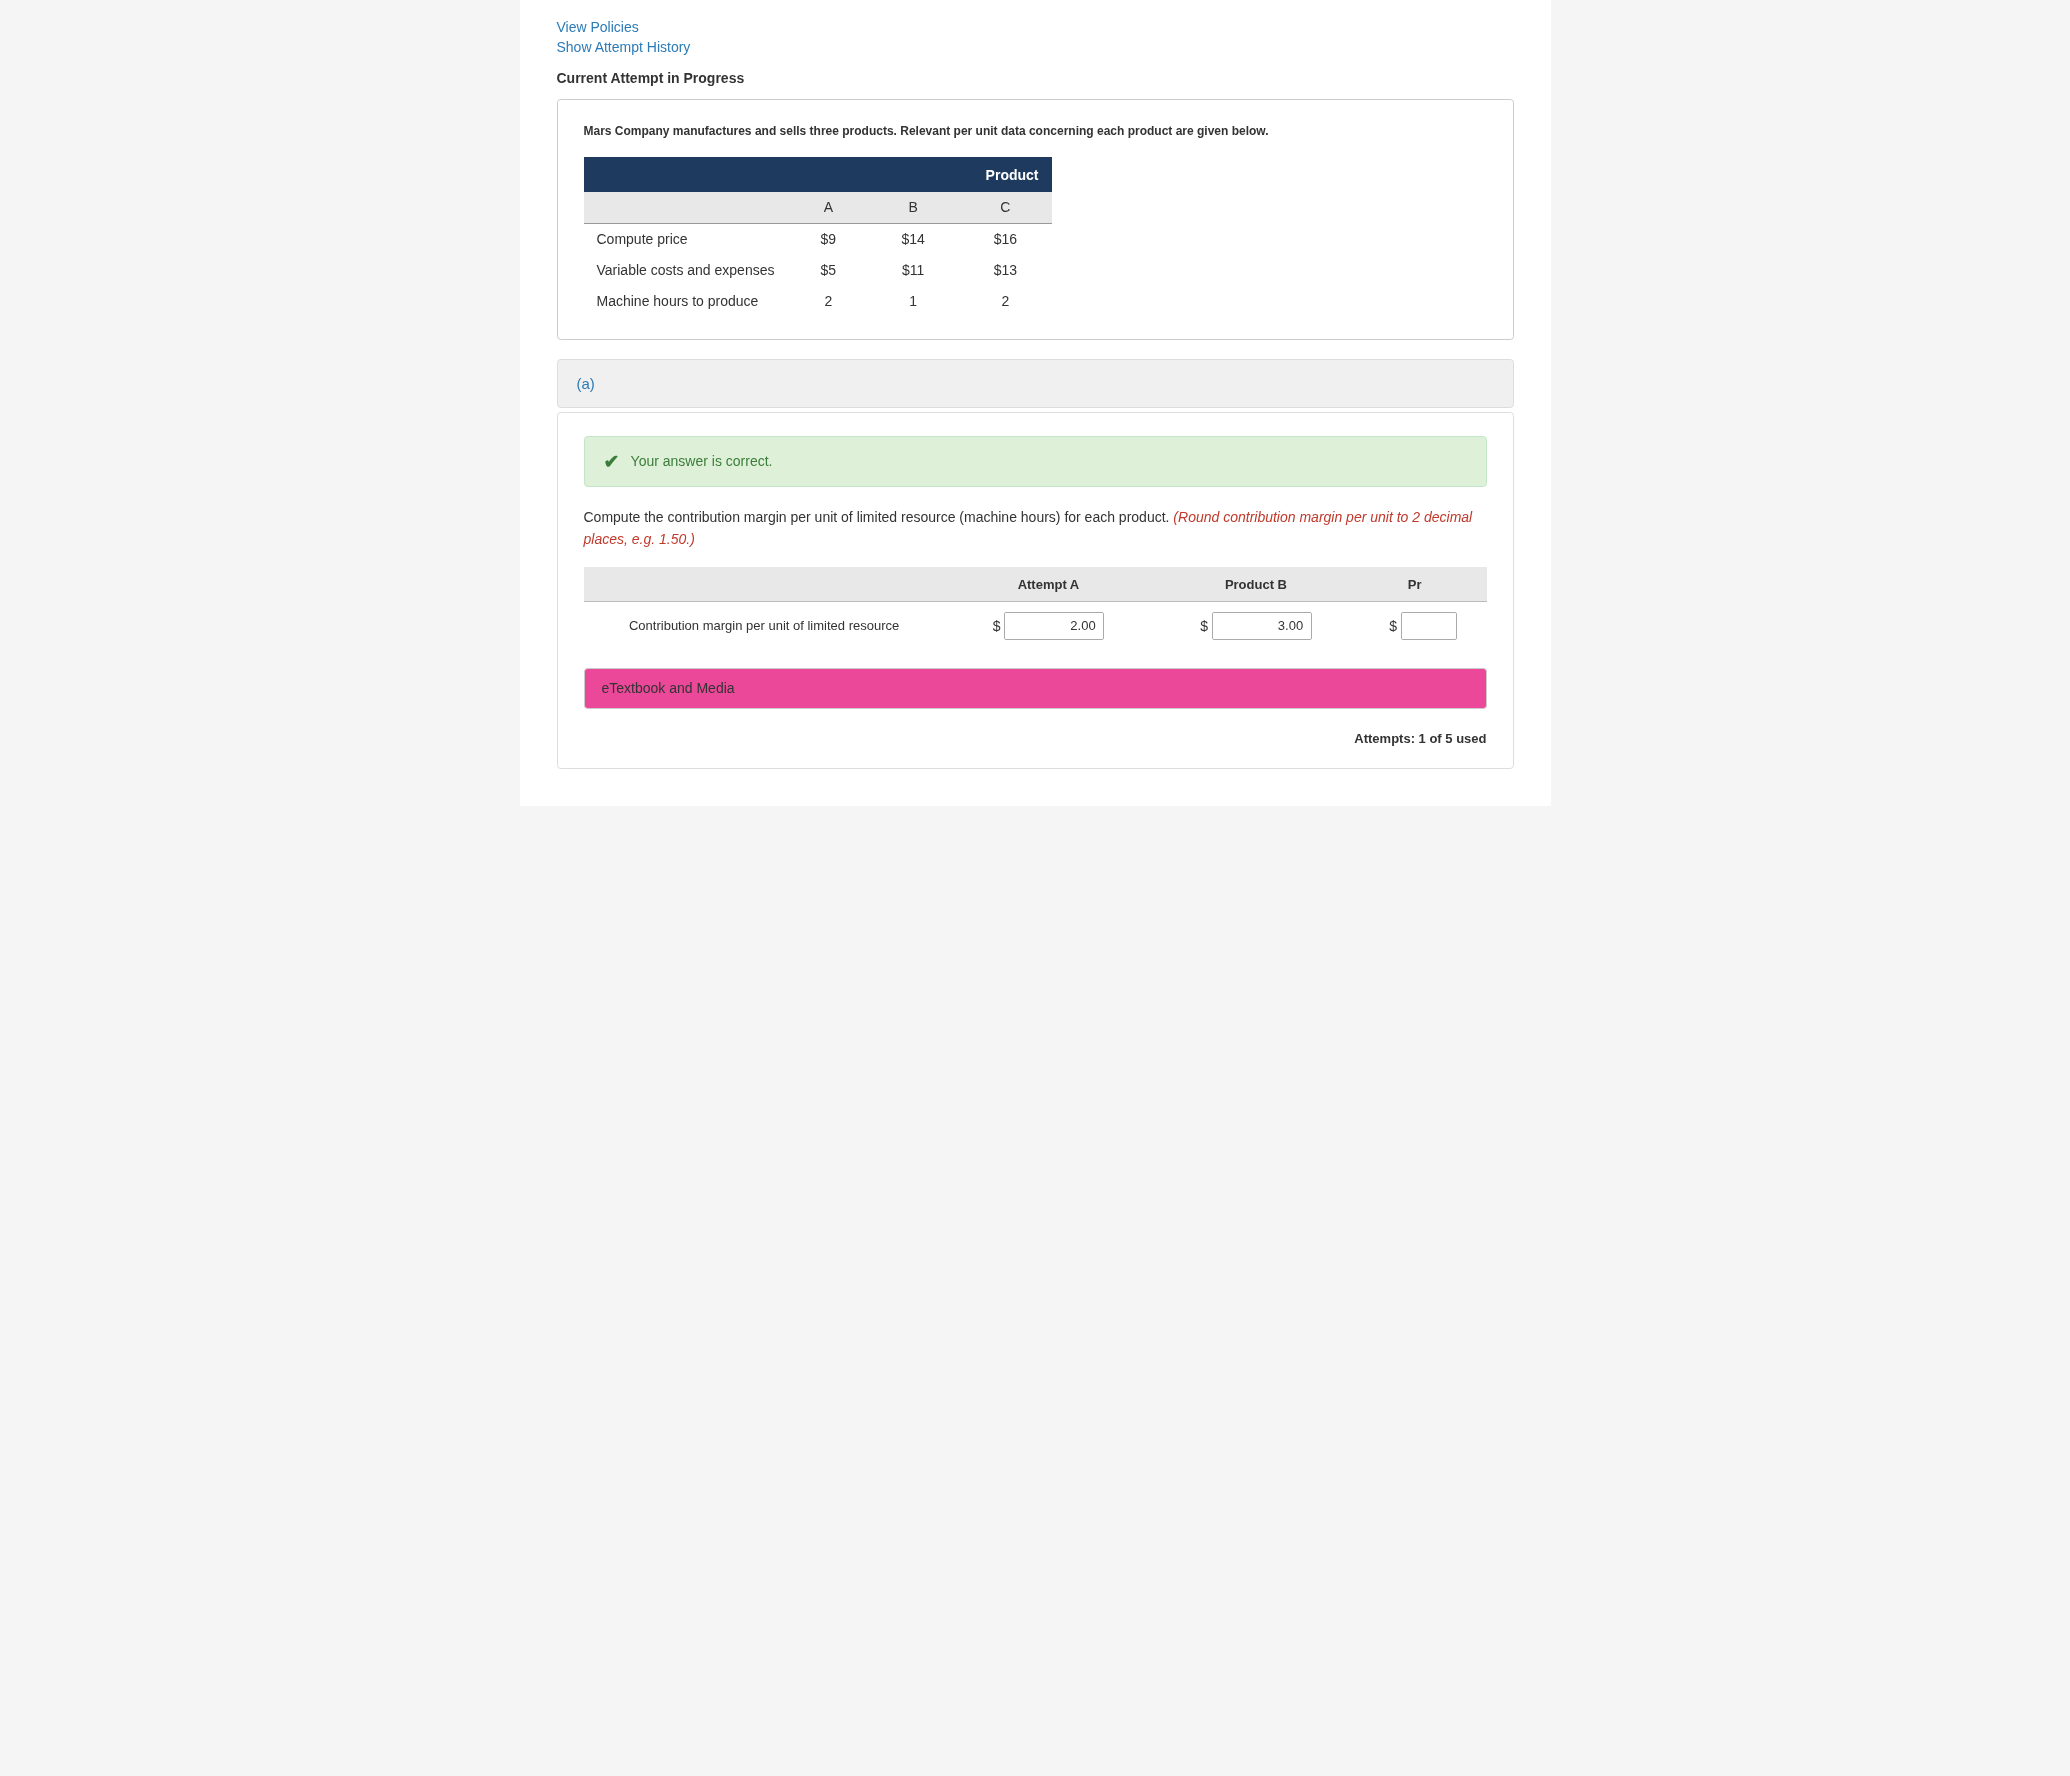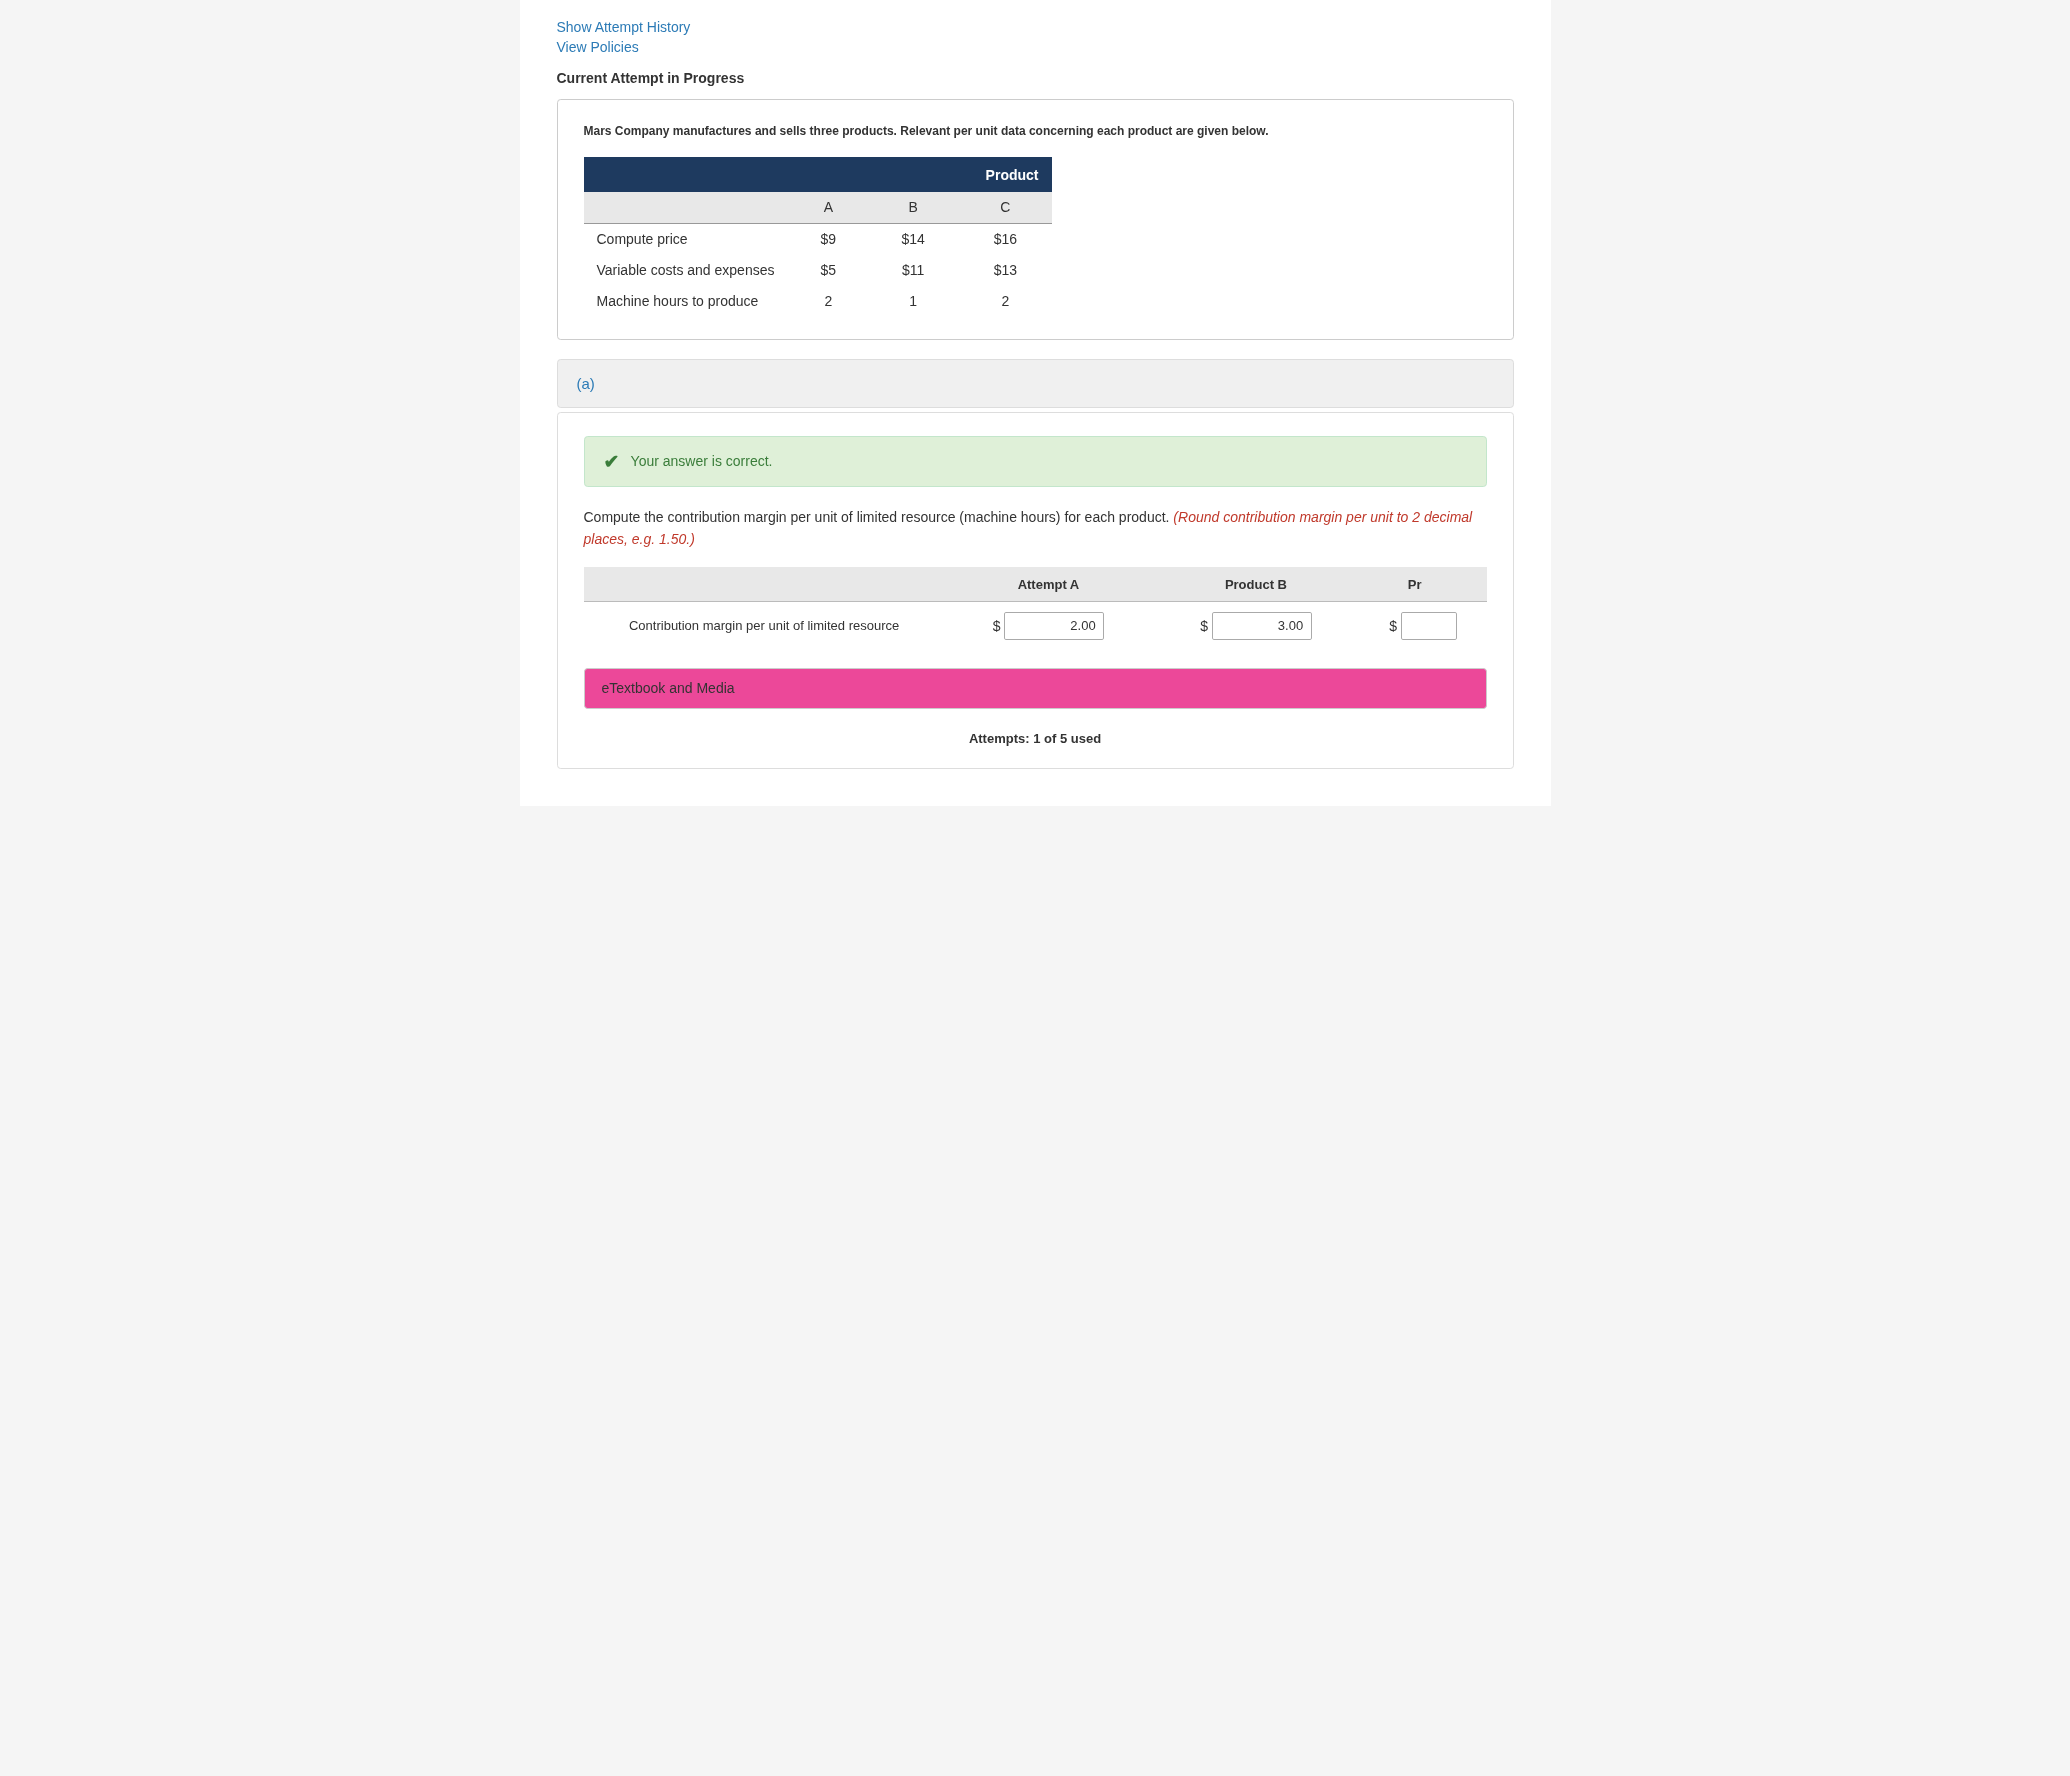--- a/index.html
+++ b/index.html
@@ -175,21 +175,21 @@
       background: #ec4899;
       font-size: 14px;
       color: #333;
       cursor: pointer;
       margin-bottom: 22px;
       display: inline-block;
       width: 100%;
       text-align: left;
     }
     .attempts-row {
-      text-align: center;
+      text-align: right;
       font-size: 13px;
       font-weight: bold;
       color: #333;
     }
     .col-header-product-c {
       position: relative;
     }
     .overflow-clip {
       overflow: hidden;
       max-width: 84px;
@@ -197,22 +197,22 @@
       white-space: nowrap;
       text-overflow: clip;
     }
   </style>
 </head>
 <body>
 
 <div class="page-container">
 
   <div class="top-links">
+    <a>View Policies</a>
     <a>Show Attempt History</a>
-    <a>View Policies</a>
   </div>
 
   <div class="current-attempt-label">Current Attempt in Progress</div>
 
   <div class="question-box">
     <p class="question-text">Mars Company manufactures and sells three products. Relevant per unit data concerning each product are given below.</p>
 
     <table class="product-table">
       <tbody>
 

